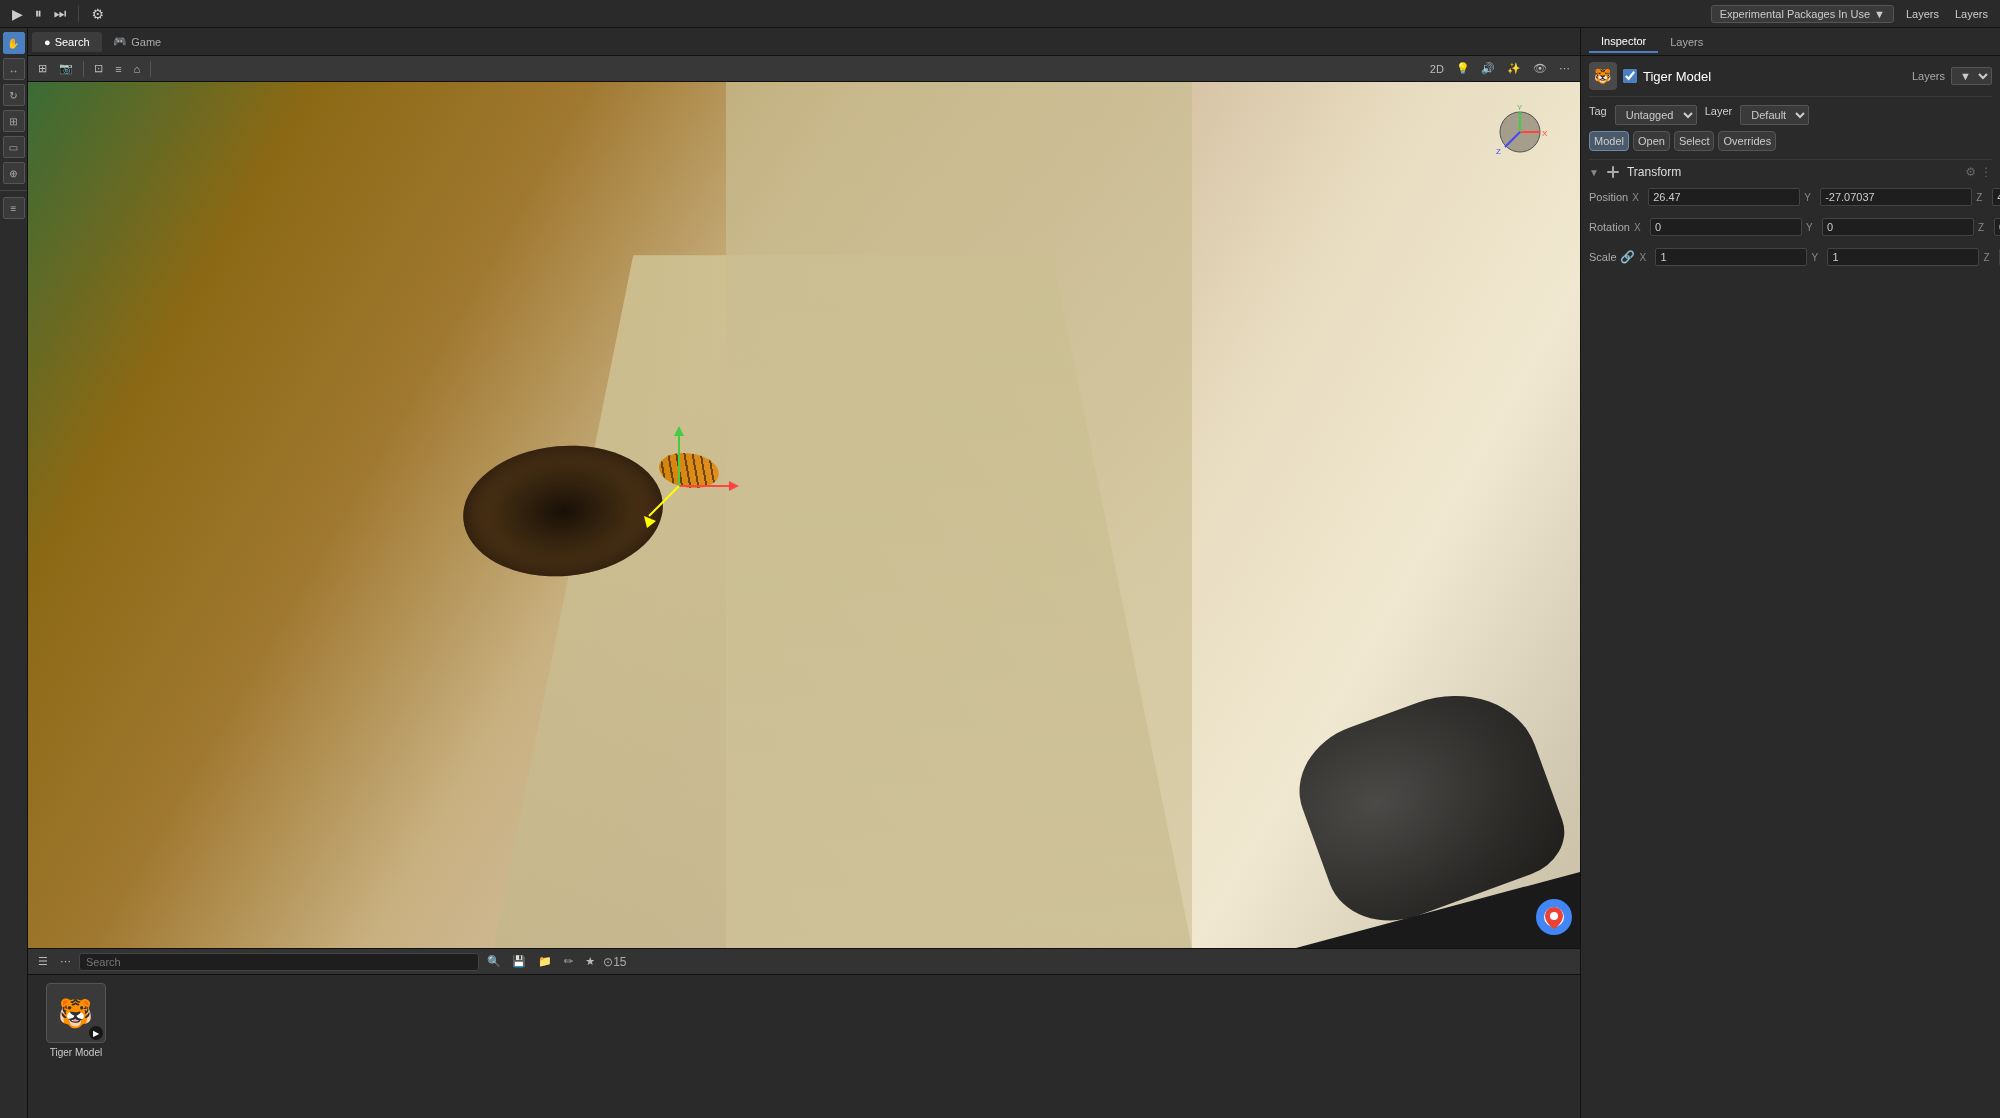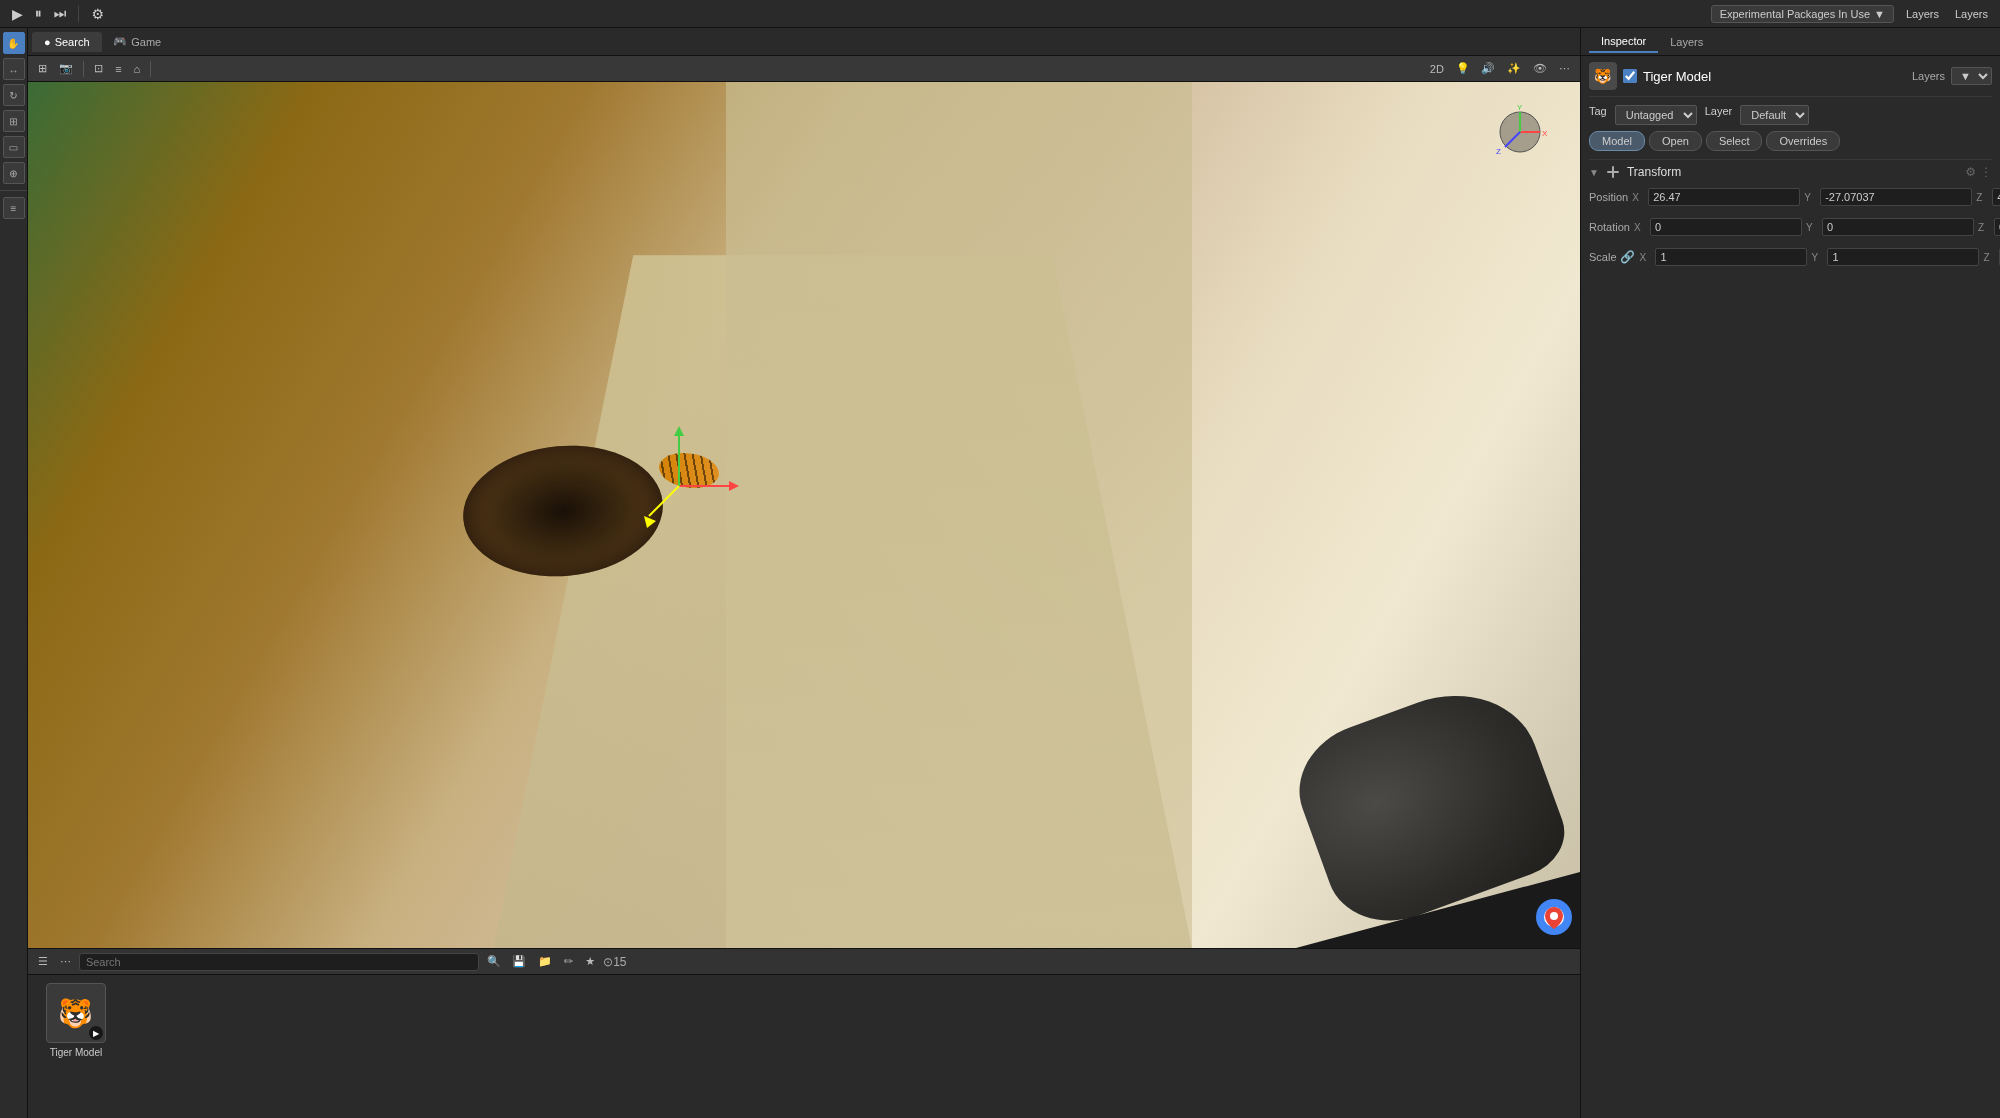--- a/index.html
+++ b/index.html
@@ -416,24 +416,24 @@
       font-size: 11px;
       cursor: pointer;
     }
     .model-row {
       display: flex;
       align-items: center;
       gap: 4px;
       margin-bottom: 8px;
     }
     .model-btn {
-      padding: 3px 12px;
+      padding: 3px 4px;
       background: #3a3a3a;
       border: 1px solid #555;
-      border-radius: 9px;
+      border-radius: 4px;
       color: #ccc;
       font-size: 11px;
       cursor: pointer;
     }
     .model-btn.active {
       background: #4a5a6a;
       border-color: #6a8aaa;
     }
 
     

